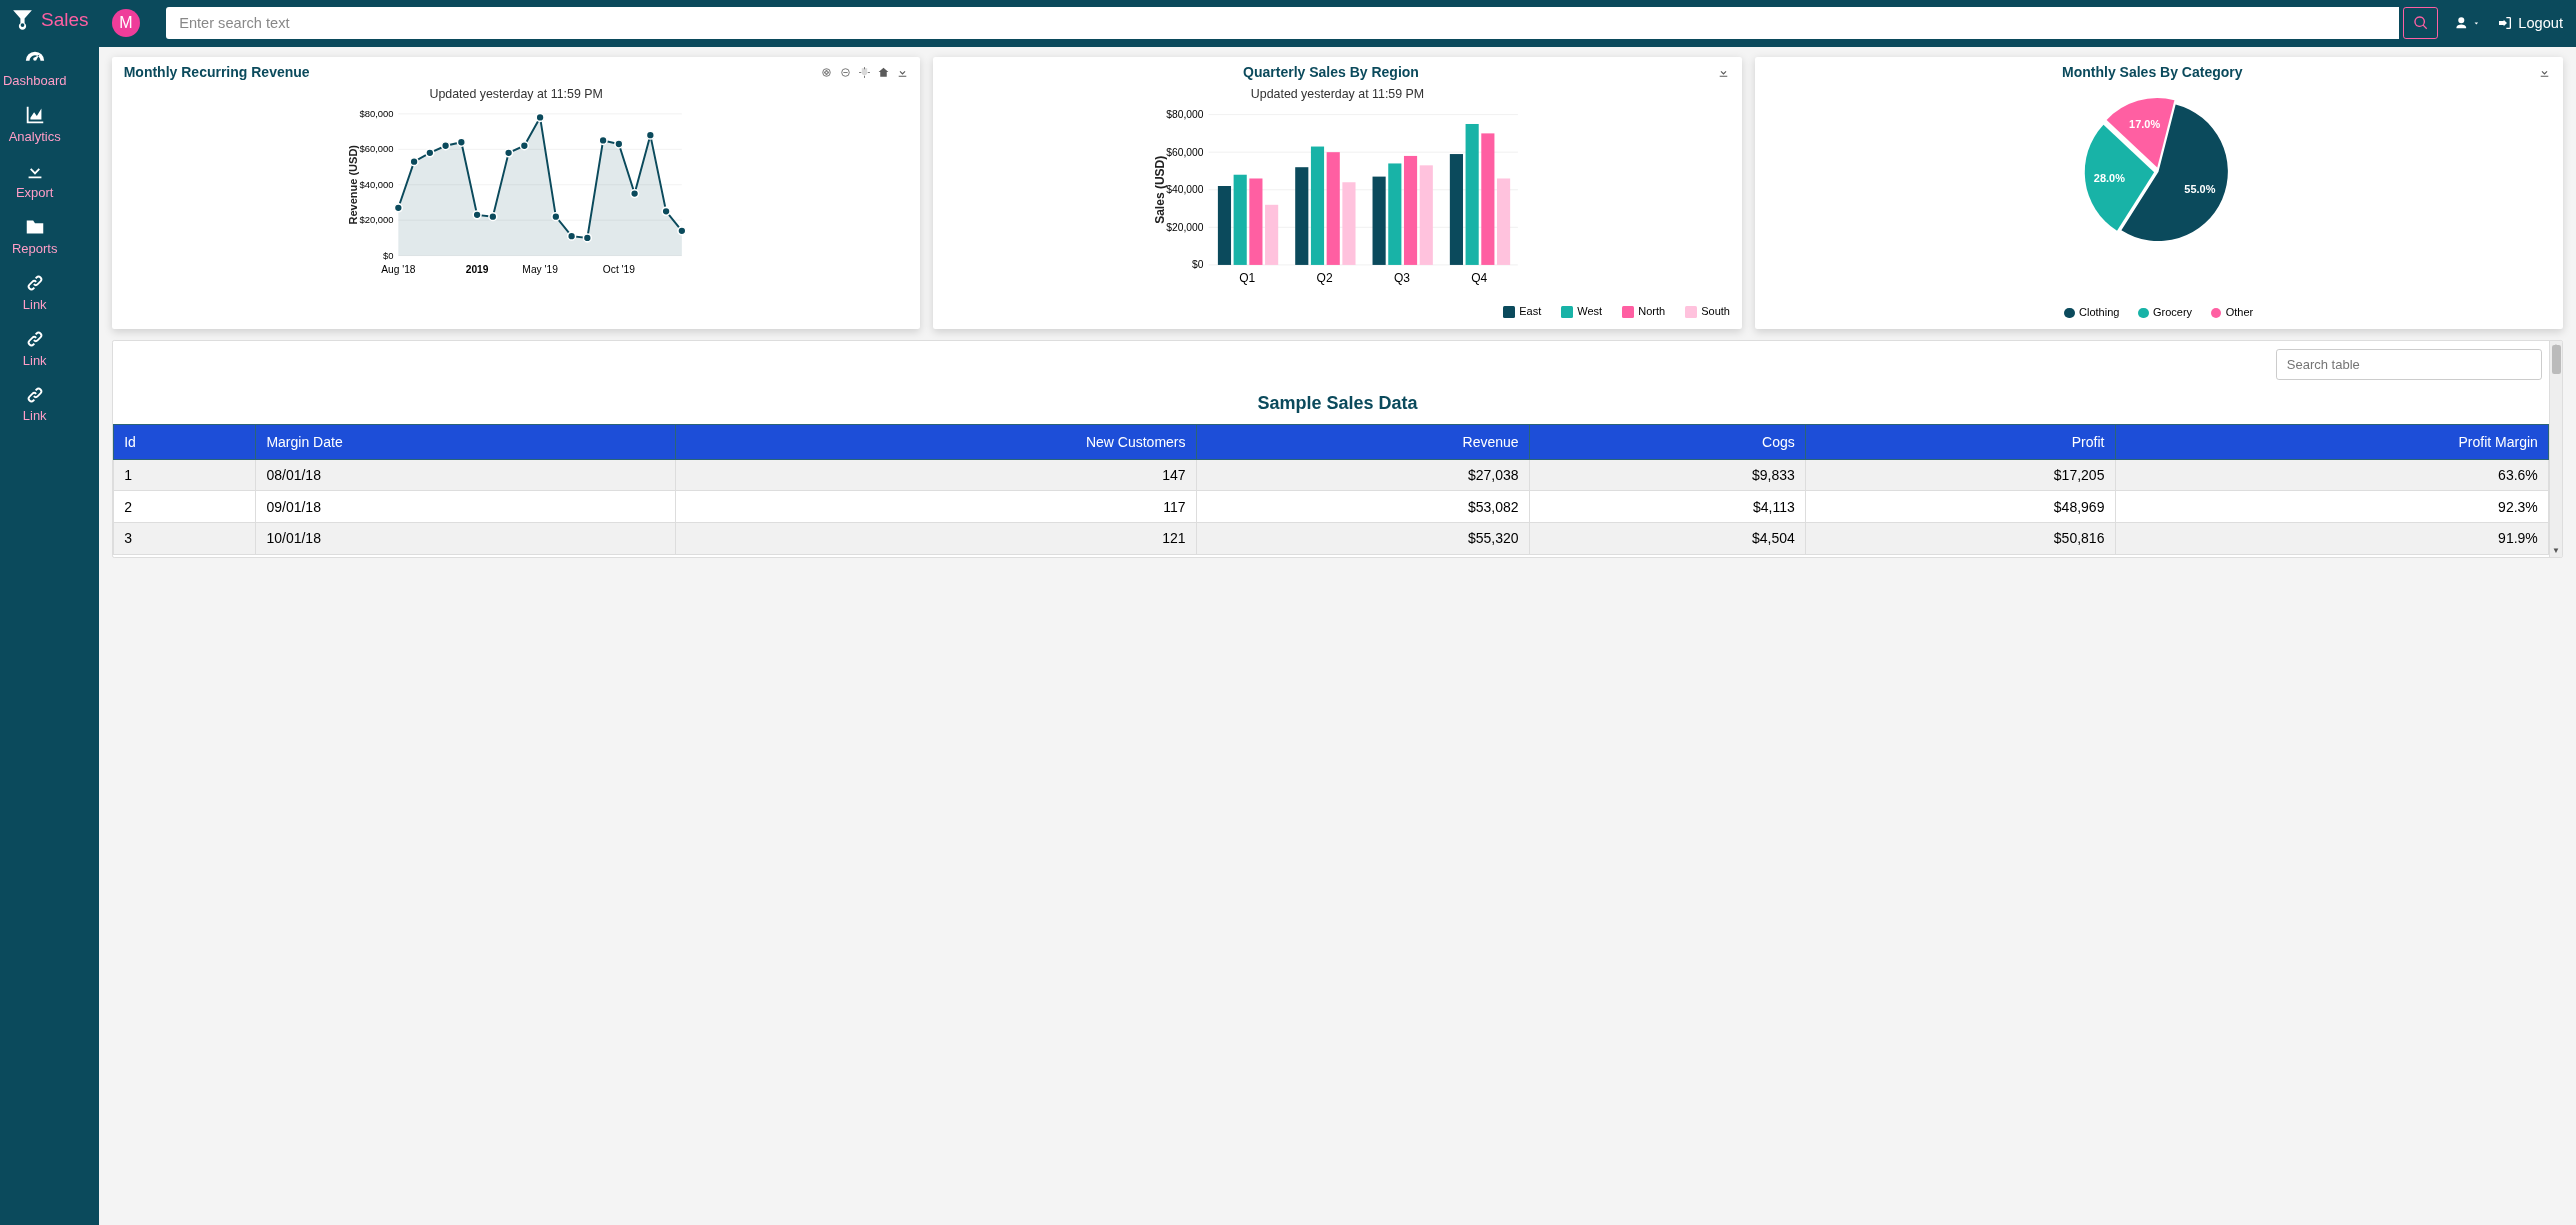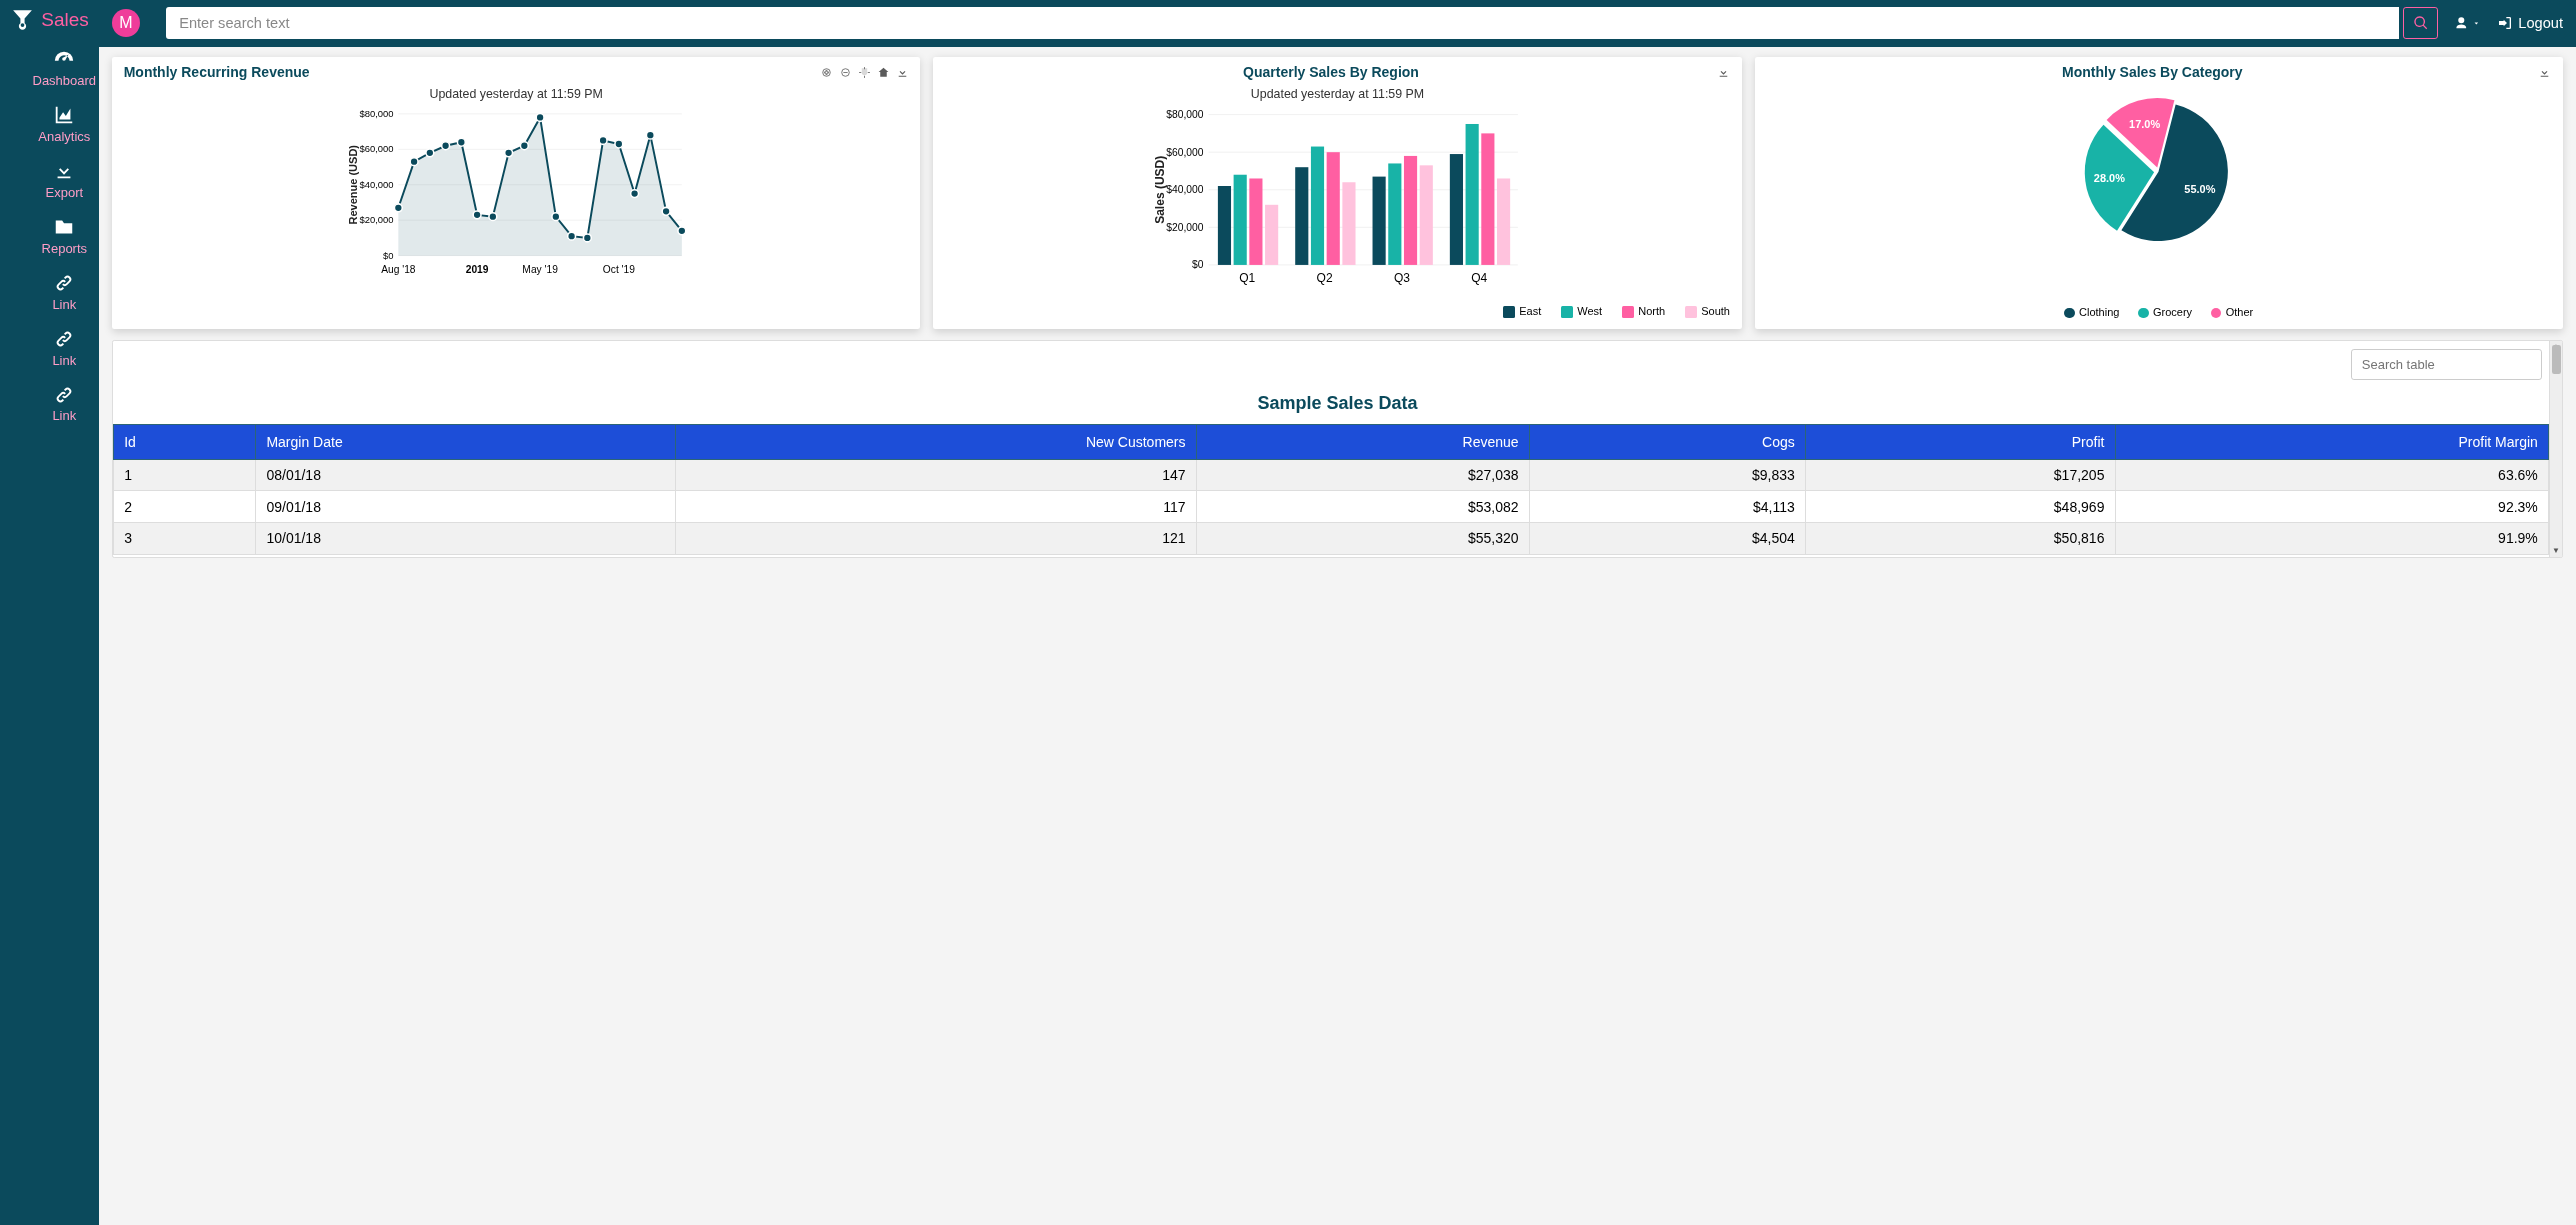--- a/index.html
+++ b/index.html
@@ -12,21 +12,21 @@
     display: flex;
     width: 100vw;
     height: 100vh;
   }
   
   .sidebar {
     width: 99px;
     background: #0b4a5c;
     display: flex;
     flex-direction: column;
-    align-items: flex-end;
+    align-items: flex-start;
     color: #f39ac0;
     flex-shrink: 0;
   }
   .brand {
     display: flex;
     align-items: center;
     gap: 5.8px;
     padding: 7.3px 10.2px;
     color: #ff5fa2;
     font-size: 19px;
@@ -128,21 +128,21 @@
     width:13px; background:#eee; position:absolute; right:0; top:0; bottom:0;
     border-left:0.7px solid #ddd;
   }
   .tablewrap .scrollbar .thumb { position:absolute; top:4.4px; right:1.5px; left:1.5px; height:29px; background:#bbb; border-radius:2.2px;}
   .tablewrap .scrollbar .arr { position:absolute; left:0; right:0; height:11.7px; text-align:center; color:#555; font-size:8px; line-height:11.7px;}
   .tablewrap .scrollbar .arr.up{top:0;} .tablewrap .scrollbar .arr.dn{bottom:0;}
   .tablehead {
     display:flex; justify-content:flex-end; padding:8.7px 20.4px 0 8.7px;
   }
   .tablesearch {
-    width:191px; height:31px; border:0.7px solid #ccc; border-radius:2.9px;
+    width:266px; height:31px; border:0.7px solid #ccc; border-radius:2.9px;
     padding:0 10.2px; font-size:13px;
   }
   .tabletitle { text-align:center; color:#0b4a5c; font-weight:700; font-size:18px; margin:13px 0 10.2px 0;}
   table.data {
     width:calc(100% - 13px); border-collapse:collapse; font-size:14px;
   }
   table.data th {
     background:#1d4ed8; color:#fff; text-align:left; padding:8.7px 10.2px; font-weight:400;
     border:0.7px solid #2c6576;
   }

